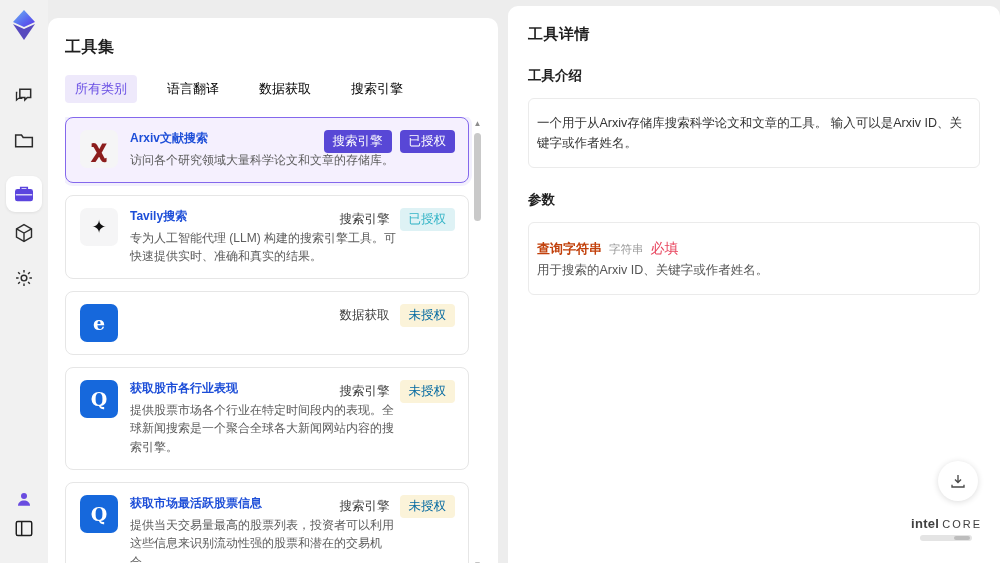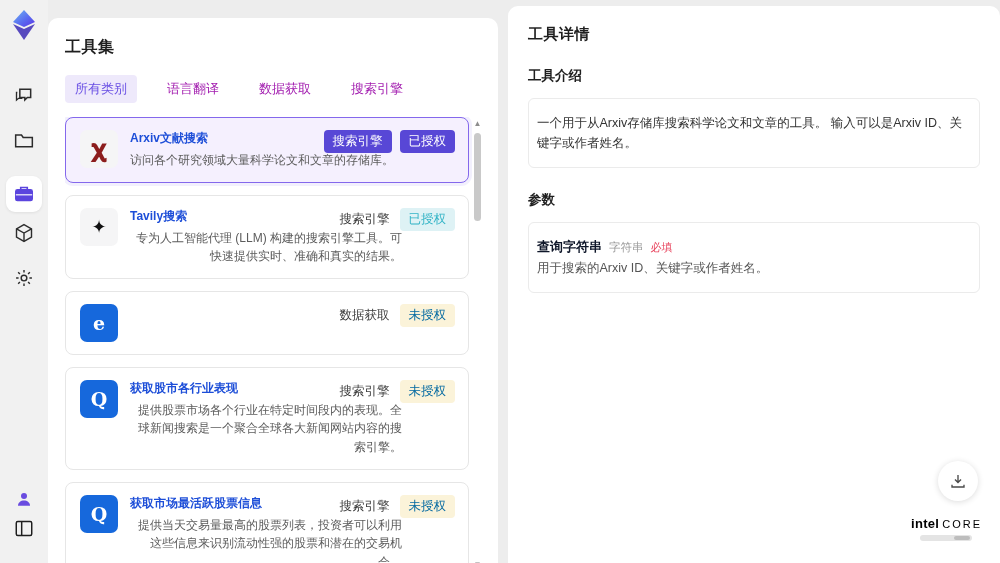--- a/index.html
+++ b/index.html
@@ -15,60 +15,60 @@
   .rail-active-bg { width:36px; height:36px; background:#ffffff; border-radius:9px; box-shadow:0 1px 3px rgba(0,0,0,.08); }
   .rail svg { display:block; }
   
   .panel { position:absolute; top:6px; height:557px; background:#fff; border-radius:10px 10px 0 0; }
   .panel-left  { left:48px;  width:450px;margin-top:12px; }
   .panel-right { left:508px; width:492px; }
   
   .lp-inner { padding:19px 16px 0 17px; height:100%; display:flex; flex-direction:column; }
   .lp-title { font-size:16px; font-weight:bold; letter-spacing:.5px; }
   .tabs { display:flex; align-items:center; gap:20px; margin:17px 0 14px; }
-  .tab { font-size:13px; color:#a21caf; padding:5px 10px; border-radius:4px; cursor:pointer; white-space:nowrap; }
+  .tab { font-size:13px; color:#000000; padding:5px 10px; border-radius:4px; cursor:pointer; white-space:nowrap; }
   .tab.active { background:#eee9fb; color:#6a50e4; }
   .list-wrap { position:relative; flex:1; overflow:hidden; padding-right:13px; }
   .tool-card { position:relative; border:1px solid #e6e6e6; border-radius:8px; background:#fff;
                padding:12px 14px; margin-bottom:12px; display:flex; gap:12px; cursor:pointer; }
   .tool-card.selected { border:1.5px solid #8468ec; background:#f5f0fe; box-shadow:0 0 0 3px rgba(132,104,236,.10); }
   .tool-icon { flex:0 0 38px; width:38px; height:38px; border-radius:7px; background:#f5f5f6;
                display:flex; align-items:center; justify-content:center; font-size:20px; overflow:hidden; }
   .tool-icon.blue { background:#1668dc; color:#fff; font-weight:bold; font-size:19px; }
   .tool-icon .arxiv-x { color:#8c1d1d; font-size:24px; font-weight:bold; font-family:"Liberation Serif", serif; }
   .tool-icon .spark { color:#111; font-size:18px; }
   .tool-body { max-width:272px; }
   .tool-name { font-size:12px; font-weight:bold; color:#1d4ed8; }
-  .tool-desc { font-size:12px; color:#5c5c5c; line-height:1.55; margin-top:4px;text-align:right; }
+  .tool-desc { font-size:12px; color:#5c5c5c; line-height:1.55; margin-top:4px; }
   .tool-tags { position:absolute; top:12px; right:13px; display:flex; gap:8px; align-items:center; }
   .tag { font-size:12.5px; border-radius:4px; padding:3px 9px; white-space:nowrap; }
   .tag.cat-solid { background:#5847d6; color:#fff; }
   .tag.cat-plain { background:transparent; color:#3a3a3a; padding:3px 2px; }
   .tag.st-solid  { background:#5847d6; color:#fff; }
   .tag.st-cyan   { background:#def2f5; color:#33b4c6; }
   .tag.st-yellow { background:#fbf3d9; color:#0369a1; }
   
   .sb { position:absolute; right:0; top:2px; bottom:6px; width:9px; }
   .sb-arrow { position:absolute; left:0; width:9px; height:9px; color:#8d8d8d; font-size:8px; line-height:9px; text-align:center; }
   .sb-thumb { position:absolute; left:1px; width:7px; top:14px; height:88px; background:#c9c9c9; border-radius:4px; }
   
   .rp-inner { padding:19px 20px 0 20px; }
   .rp-title { font-size:15px; font-weight:bold; letter-spacing:.5px; }
   .rp-sub { font-size:13.5px; font-weight:bold; margin-top:23px; }
   .rp-box { border:1px solid #ebebeb; border-radius:6px; padding:14px 8px; margin-top:13px; font-size:12.5px; color:#333; line-height:1.6; }
   .param-head { display:flex; align-items:baseline; gap:7px; }
-  .param-name { font-size:13px; font-weight:bold; color:#0f172a; }
+  .param-name { font-size:13px; font-weight:bold; color:#c2410c; }
   .param-type { font-size:11.5px; color:#9a9a9a; }
-  .param-req  { font-size:11px; color:#e8455e; }
+  .param-req  { font-size:14px; color:#e8455e; }
   .param-desc { font-size:12.5px; color:#555; margin-top:0; }
   
   .fab { position:absolute; right:22px; bottom:62px; width:40px; height:40px; border-radius:50%;
          background:#fff; box-shadow:0 1px 6px rgba(0,0,0,.14); display:flex; align-items:center; justify-content:center; cursor:pointer; }
   .brand { position:absolute; right:18px; bottom:22px; text-align:center; }
-  .brand-text { font-size:13px; color:#000000; letter-spacing:.3px; }
+  .brand-text { font-size:13px; color:#404040; letter-spacing:.3px; }
   .brand-text .intel { font-weight:bold; text-transform:lowercase; }
   .brand-text .core { font-size:11px; letter-spacing:2px; margin-left:3px; }
   .brand-bar { margin:4px auto 0; width:52px; height:6px; border-radius:3px; background:#e4e4e4; position:relative; }
   .brand-bar::after { content:""; position:absolute; right:2px; top:1px; width:16px; height:4px; border-radius:2px; background:#bdbdbd; }
 </style>
 </head>
 <body>
 
 <div class="rail">
   <div class="rail-item rail-logo">

